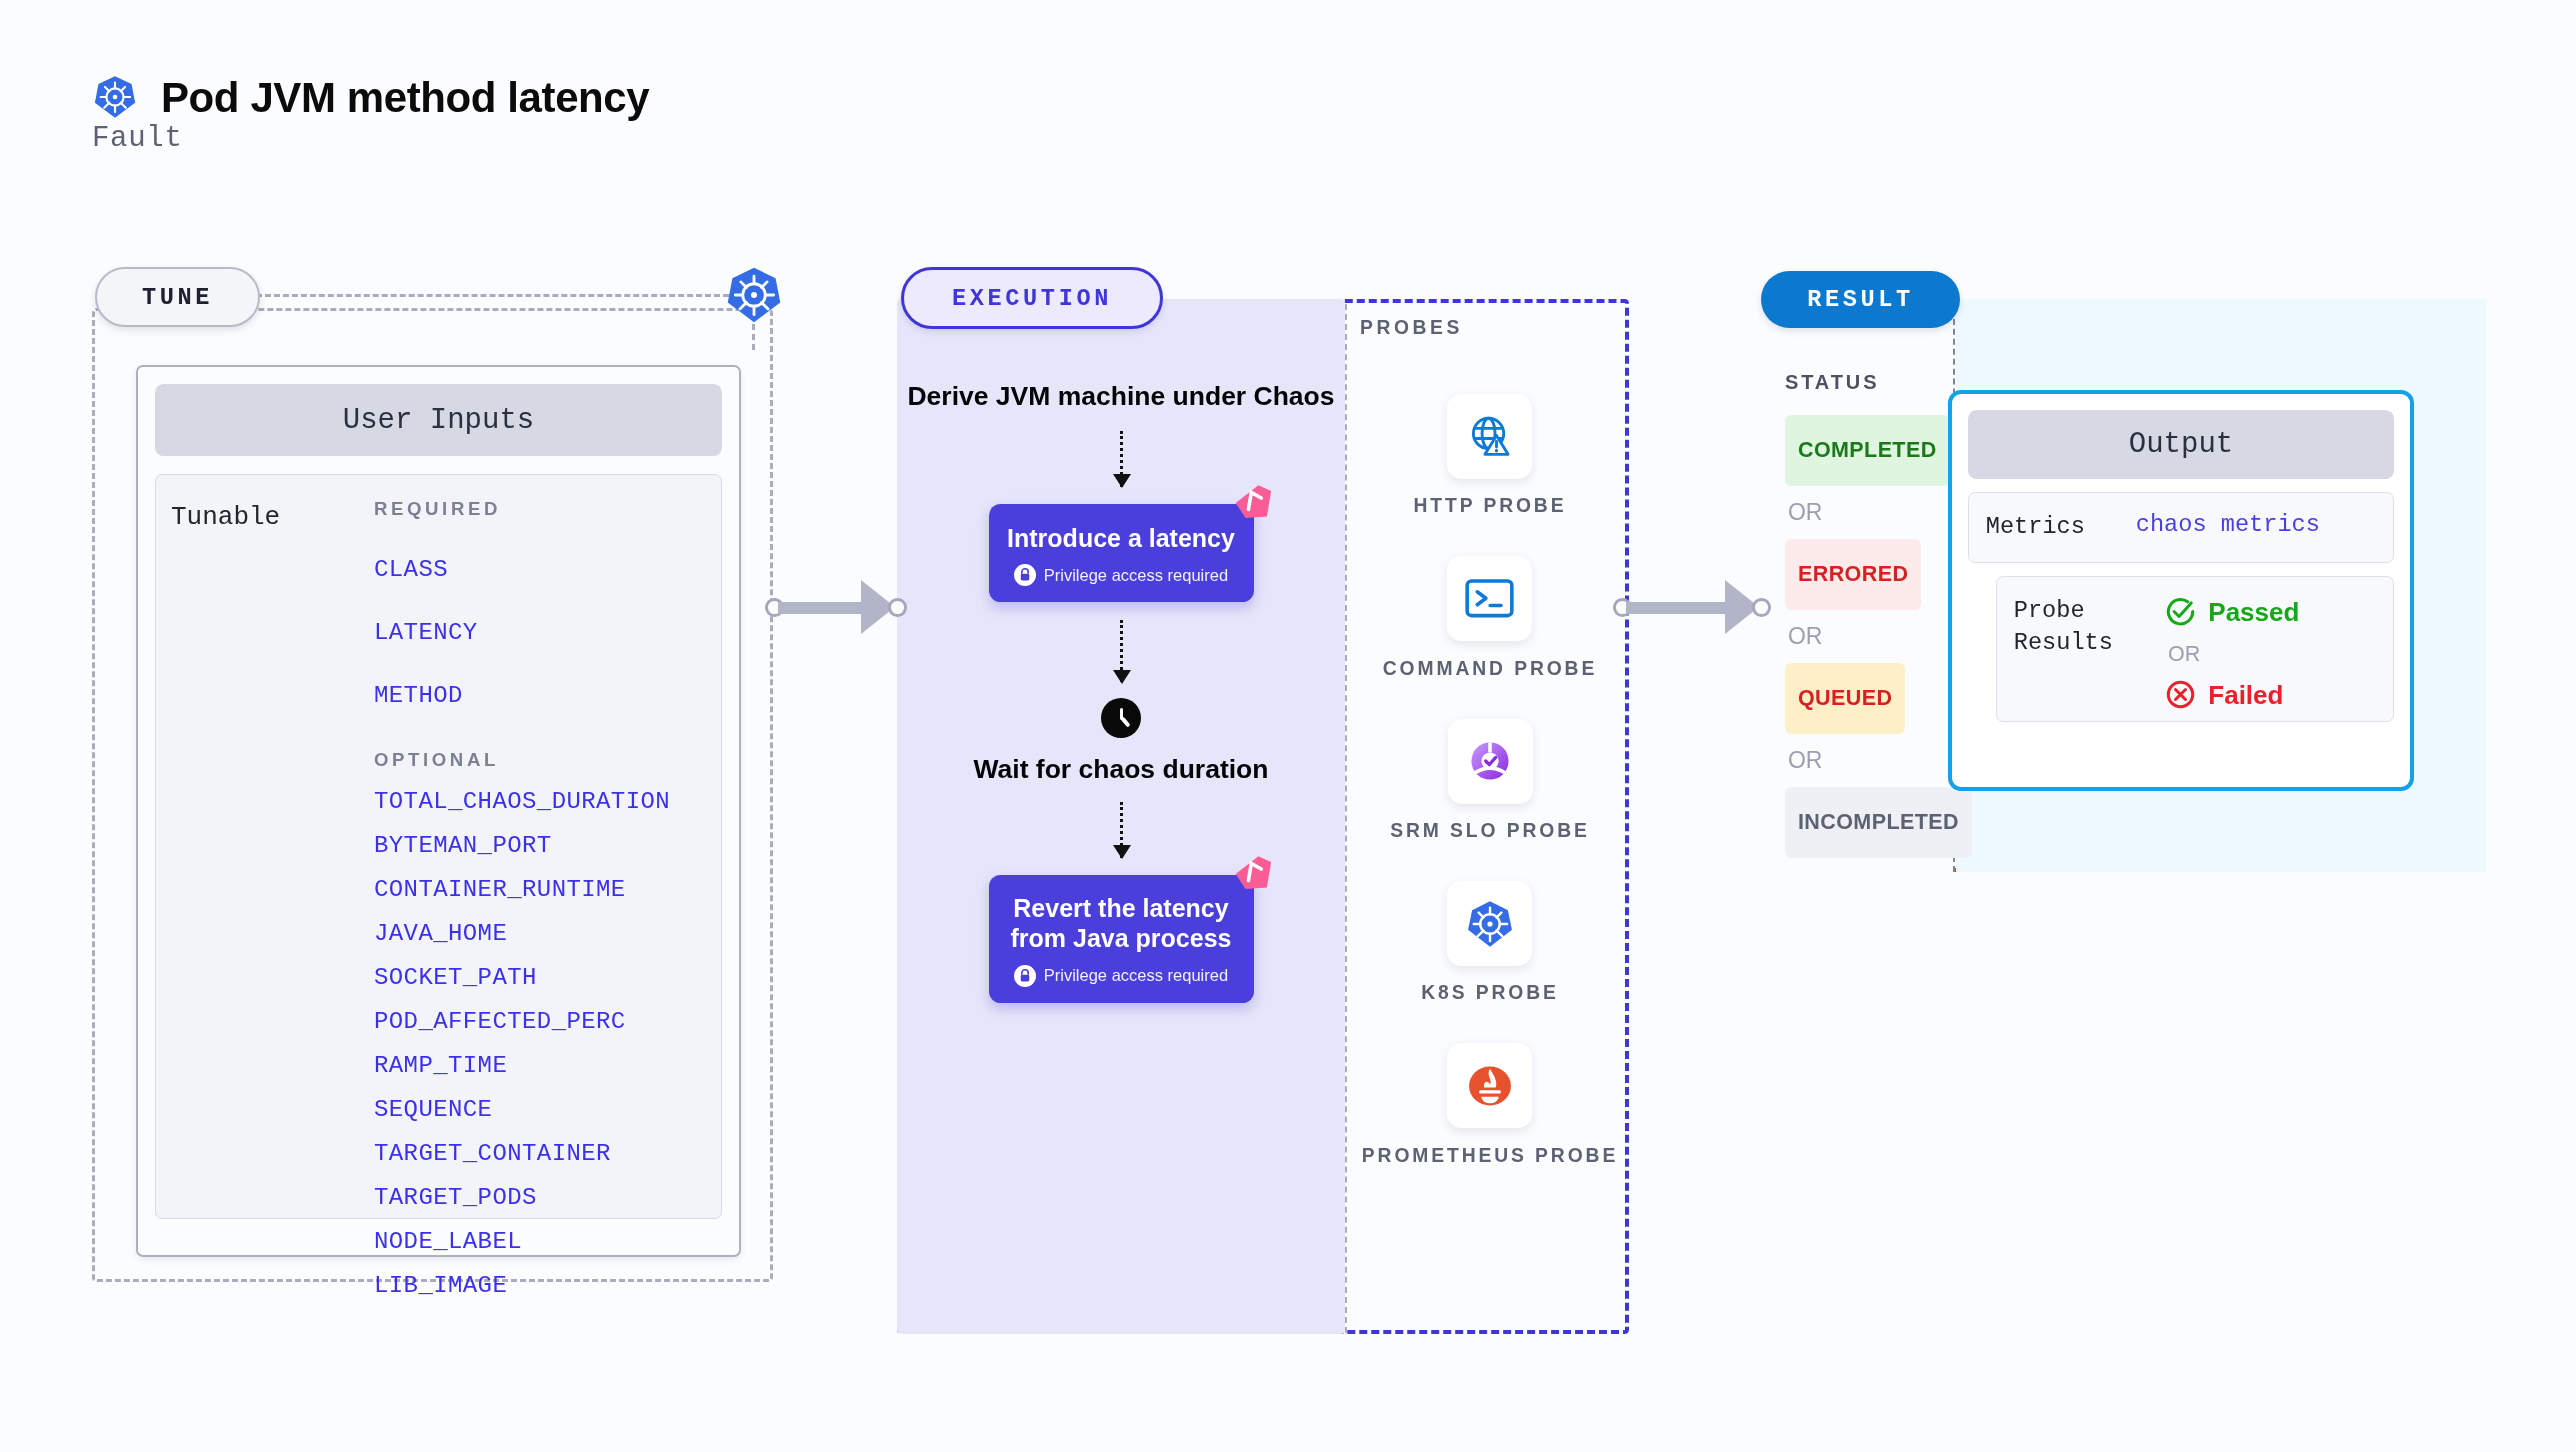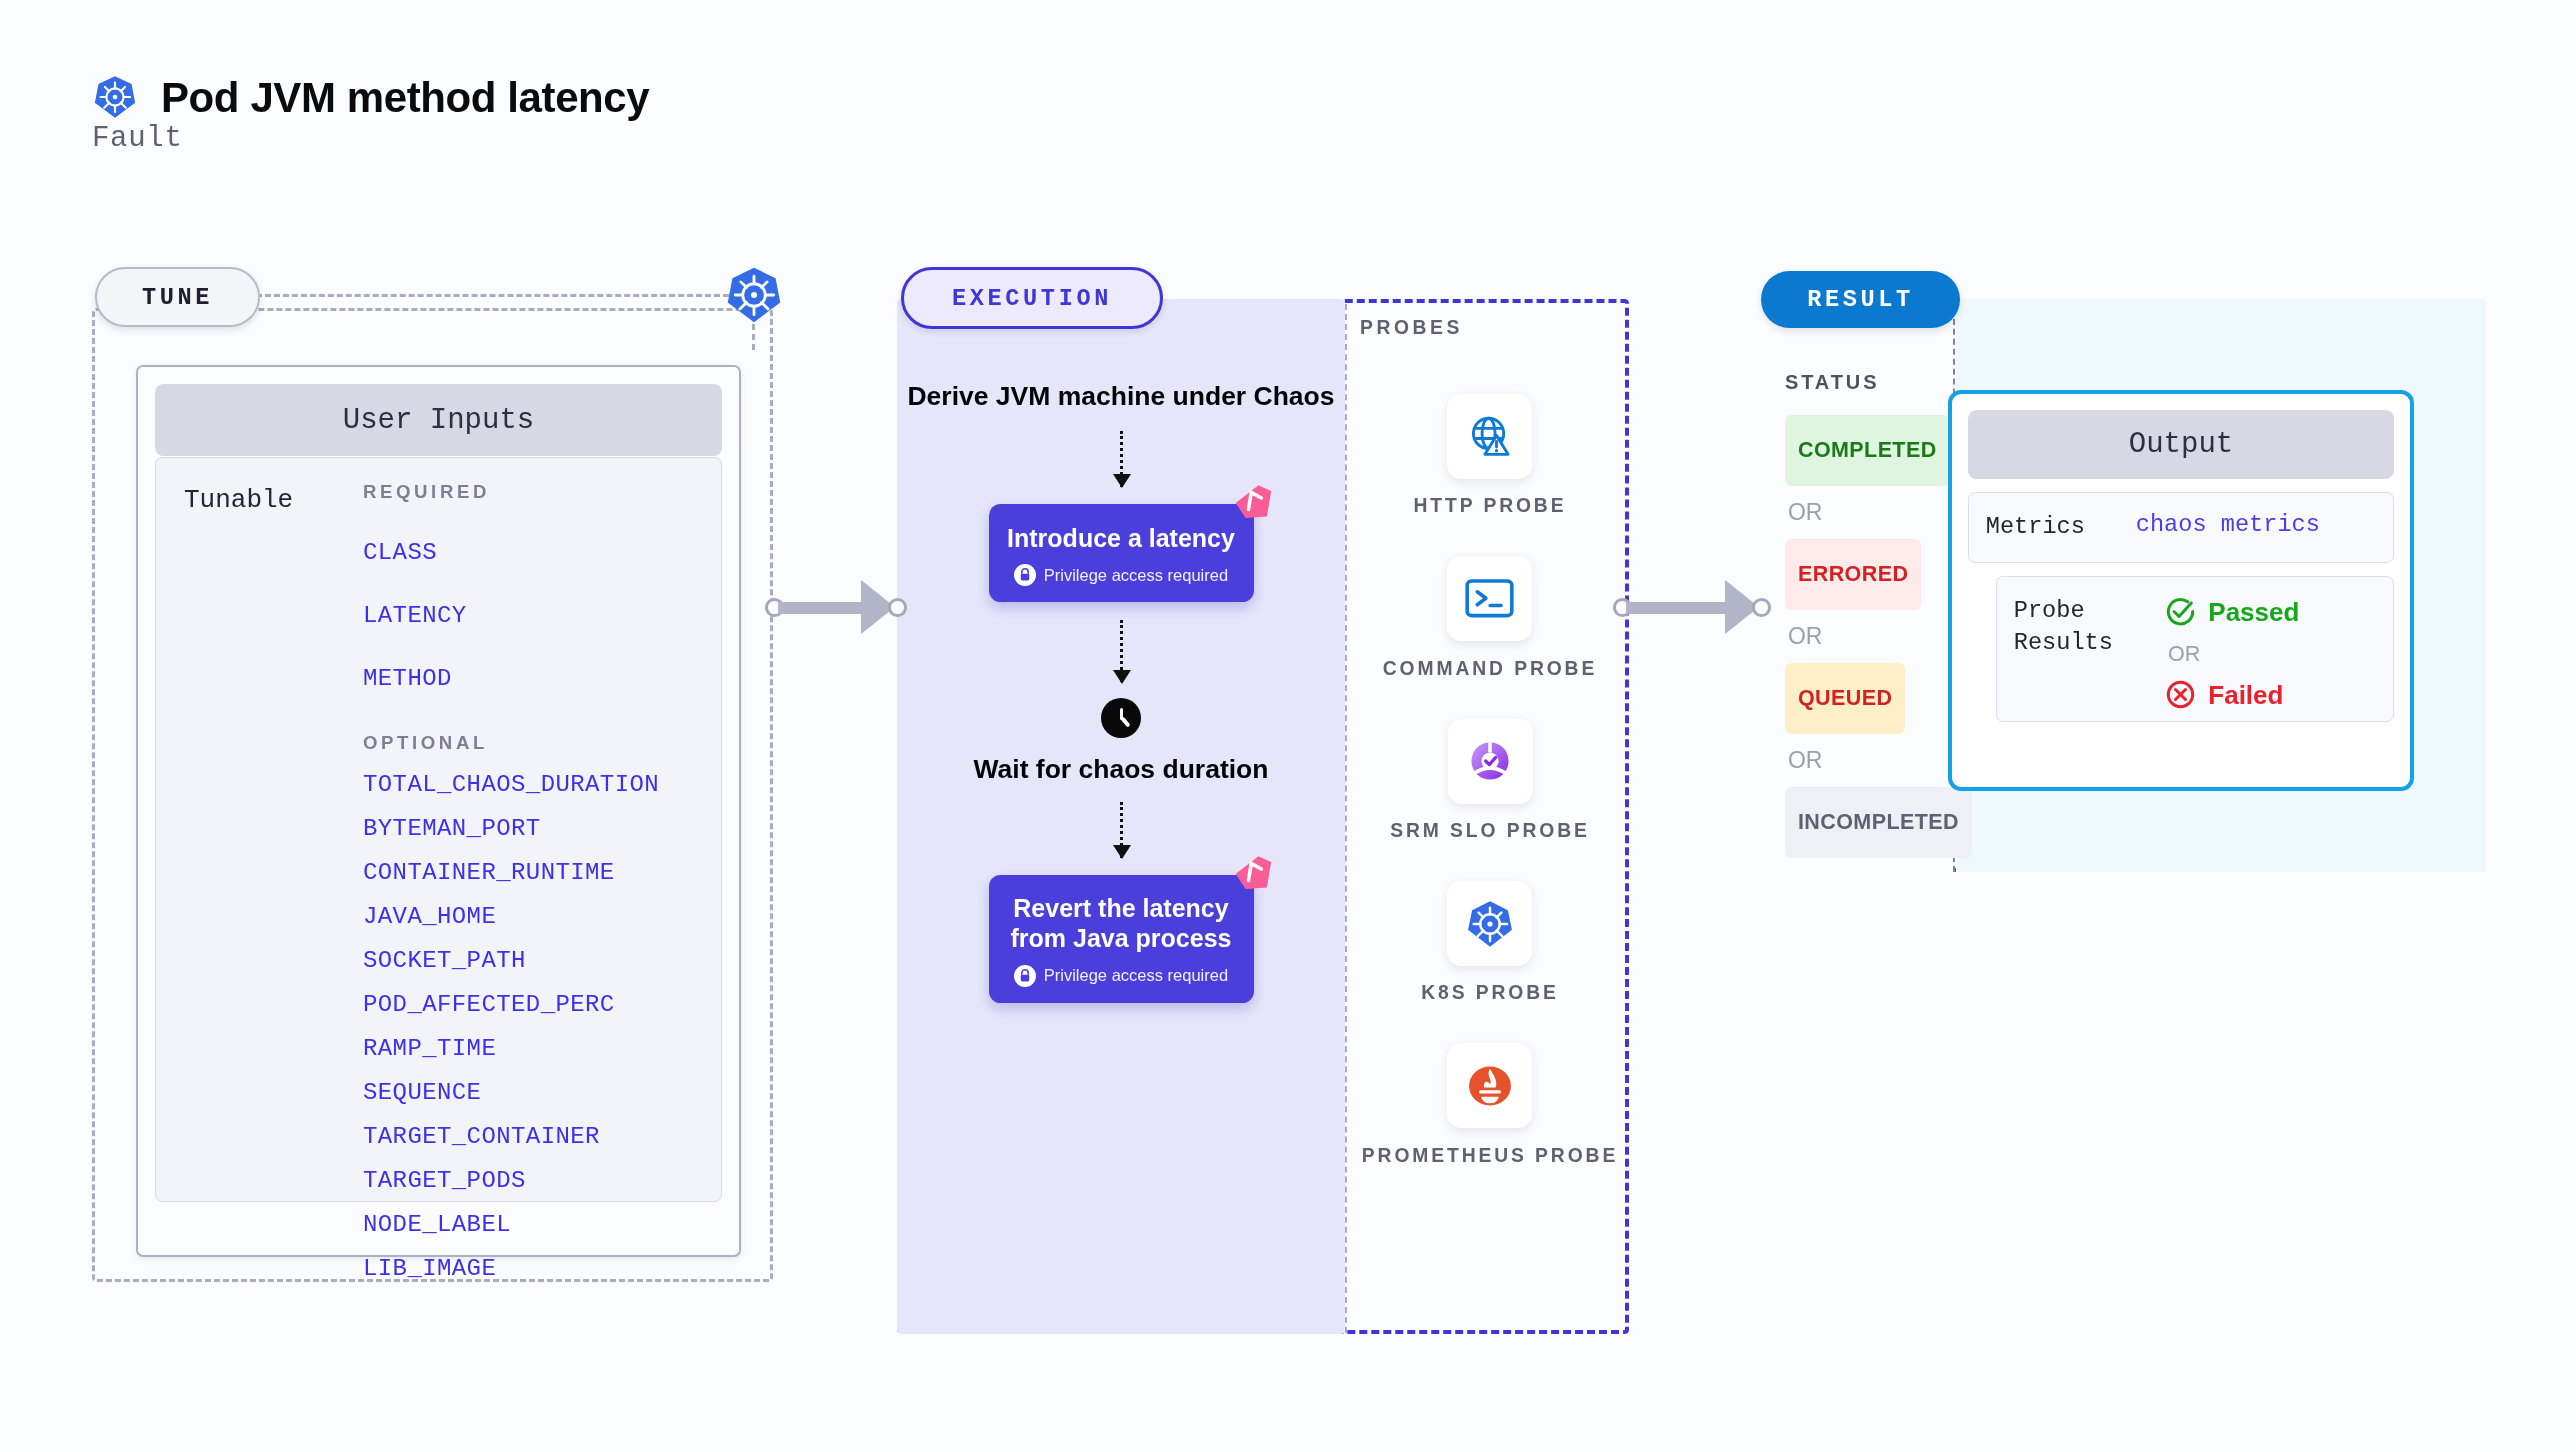--- a/index.html
+++ b/index.html
@@ -91,28 +91,29 @@
   #user-inputs-header {
     height: 72px;
     background: #d6d8e4;
     border-radius: 8.6px;
     display: flex; align-items: center; justify-content: center;
     font-family: "Liberation Mono", monospace;
     font-size: 29px;
     color: #2b3040;
   }
   #tunable-panel {
-    margin-top: 1px;
+    margin-top: 18px;
     height: 745px;
     background: #f2f4f9;
     border: 1.4px solid #d7dae4;
     border-radius: 7.2px;
     box-sizing: border-box;
     display: flex;
-    padding: 23px 0 0 28px;
+    padding: 23px 0 0 15px;
+    gap: 24px;
   }
   #tunable-label {
     font-family: "Liberation Mono", monospace;
     font-size: 26px;
     color: #21262f;
     width: 179px;
     flex-shrink: 0;
     padding-top: 4.3px;
   }
   #tunable-fields { flex: 1; }

